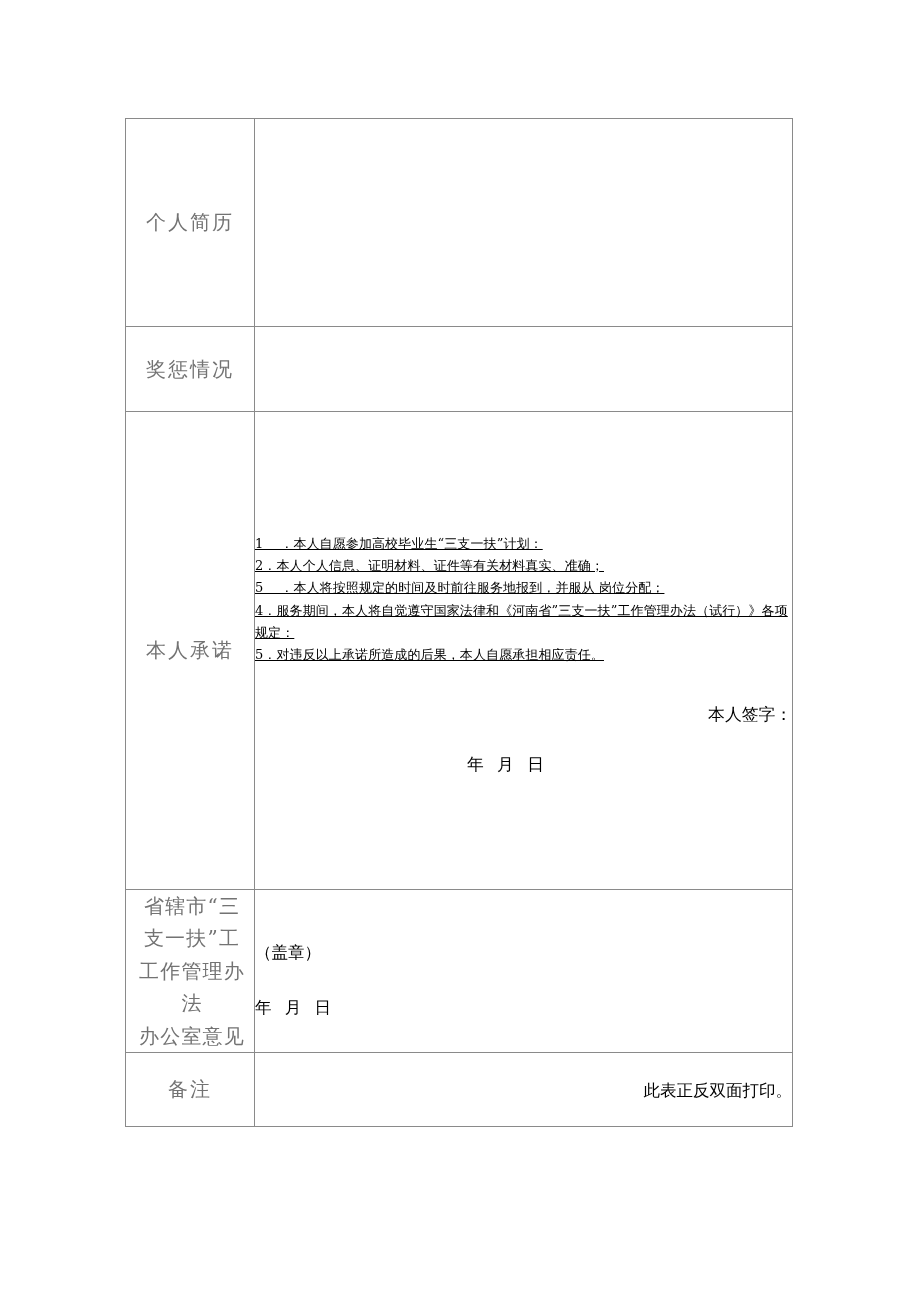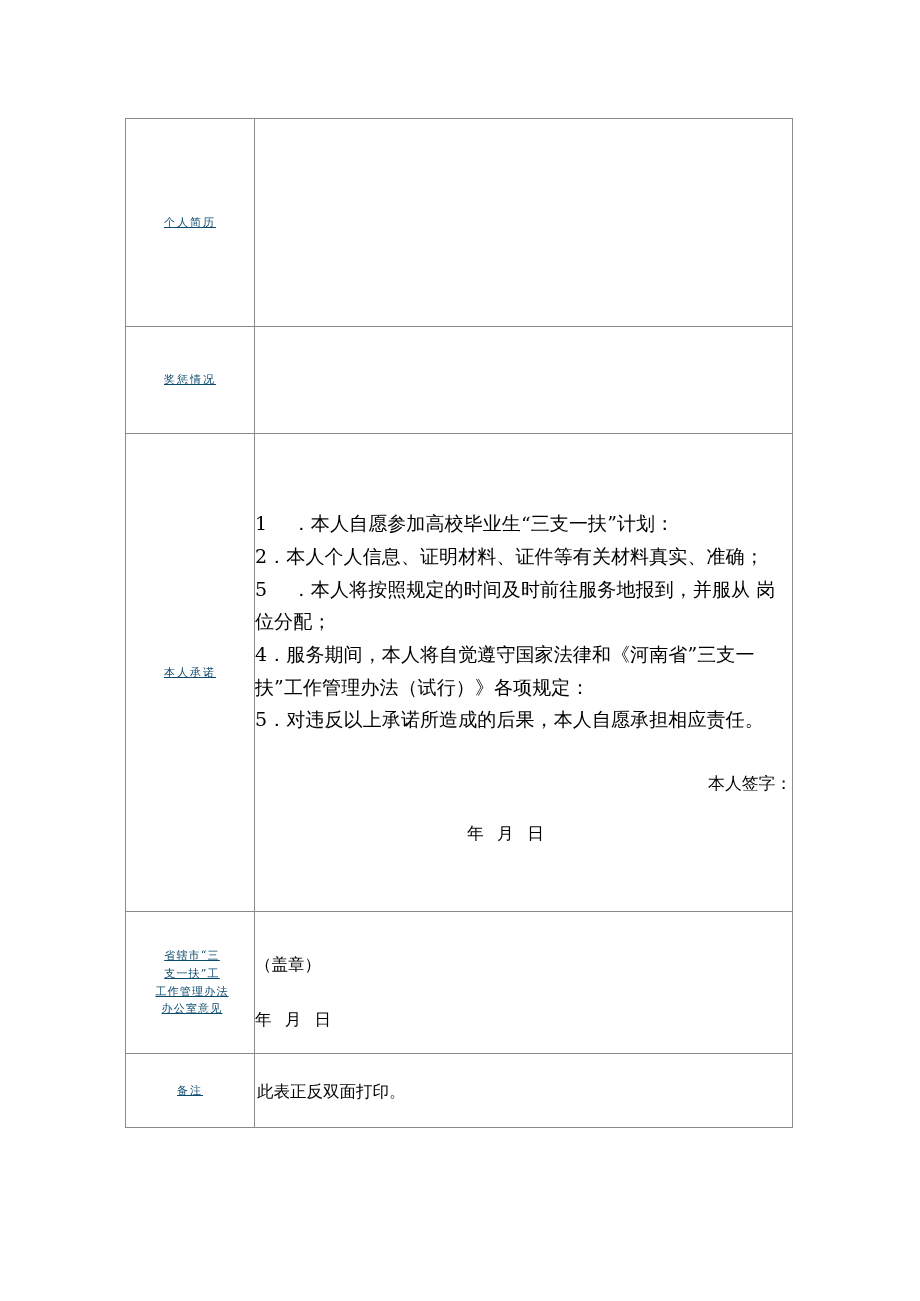--- a/index.html
+++ b/index.html
@@ -37,26 +37,25 @@
     padding: 0;
     vertical-align: middle;
   }
 
   col.label-col { width: 129px; }
   col.content-col { width: 538px; }
 
   
   .label-cell {
     text-align: center;
-    font-size: 11px;
+    font-size: 20px;
     letter-spacing: 2px;
     line-height: 1.55;
-    color: #0c4a6e;
+    color: #737373;
     padding: 4px 6px;
-    text-decoration: underline;
   }
   .label-cell .label-text {
     display: block;
   }
   .label-cell.multiline {
     text-align: center;
     padding-left: 8px;
     padding-right: 4px;
     letter-spacing: 1.2px;
     line-height: 1.62;
@@ -64,30 +63,31 @@
 
   
   .content-cell {
     padding: 6px 8px 6px 6px;
     vertical-align: top;
     font-size: 16.5px;
     line-height: 1.0;
   }
 
   .row-resume   { height: 208px; }
-  .row-awards   { height: 107px; }
+  .row-awards   { height: 85px; }
   .row-pledge   { height: 478px; }
   .row-office   { height: 142px; }
   .row-remark   { height: 74px; }
 
   .pledge-body {
-    font-size: 19px;
+    font-size: 13px;
     line-height: 1.72;
     letter-spacing: 0.1px;
     padding-top: 4px;
+    text-decoration: underline;
   }
   .pledge-line {
     white-space: pre-wrap;
   }
 
   .pledge-sign {
     margin-top: 34px;
     padding-left: 196px;
     font-size: 16.8px;
     line-height: 1.6;
@@ -108,20 +108,21 @@
   .office-seal { }
   .office-date {
     margin-top: 38px;
     letter-spacing: 4px;
   }
 
   .remark-body {
     font-size: 16.5px;
     padding-top: 4px;
     padding-left: 2px;
+    text-align: right;
   }
 
   .awards-body { height: 100%; }
   .resume-body { height: 100%; }
 </style>
 </head>
 <body>
 
 <div class="page">
 

